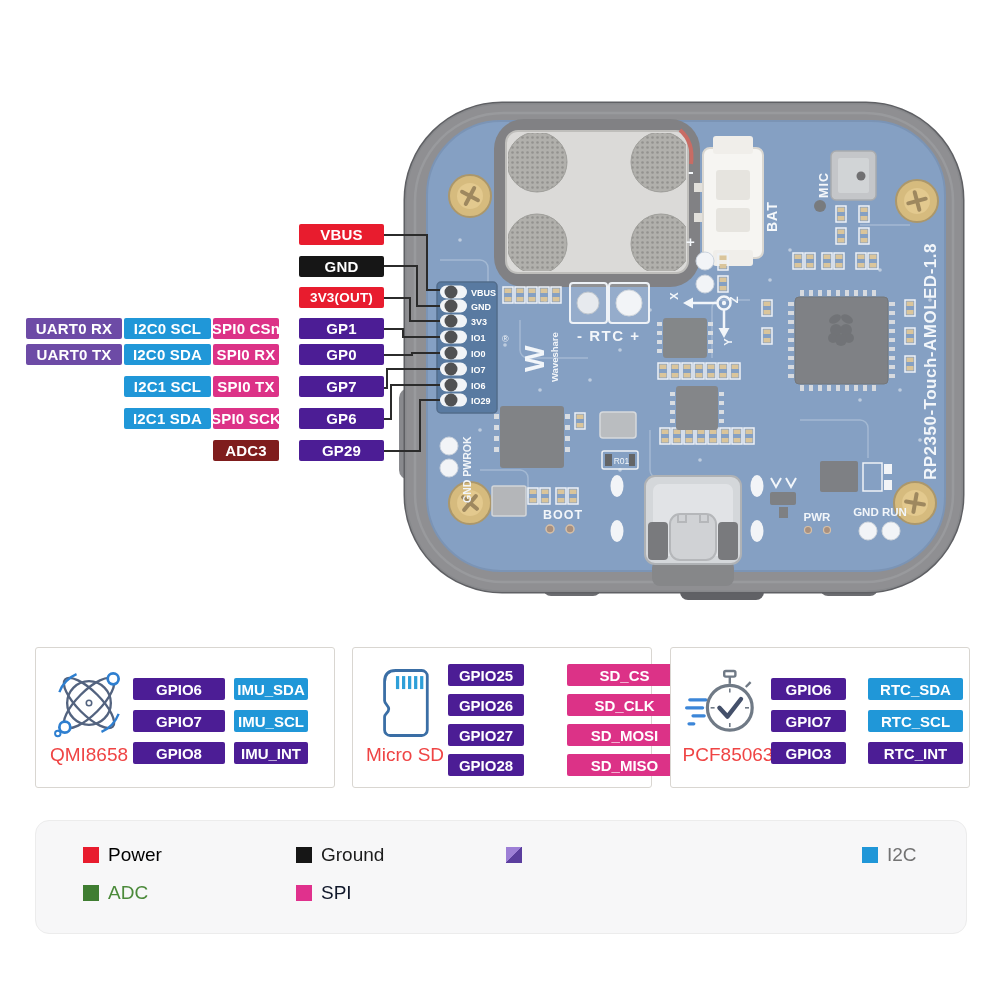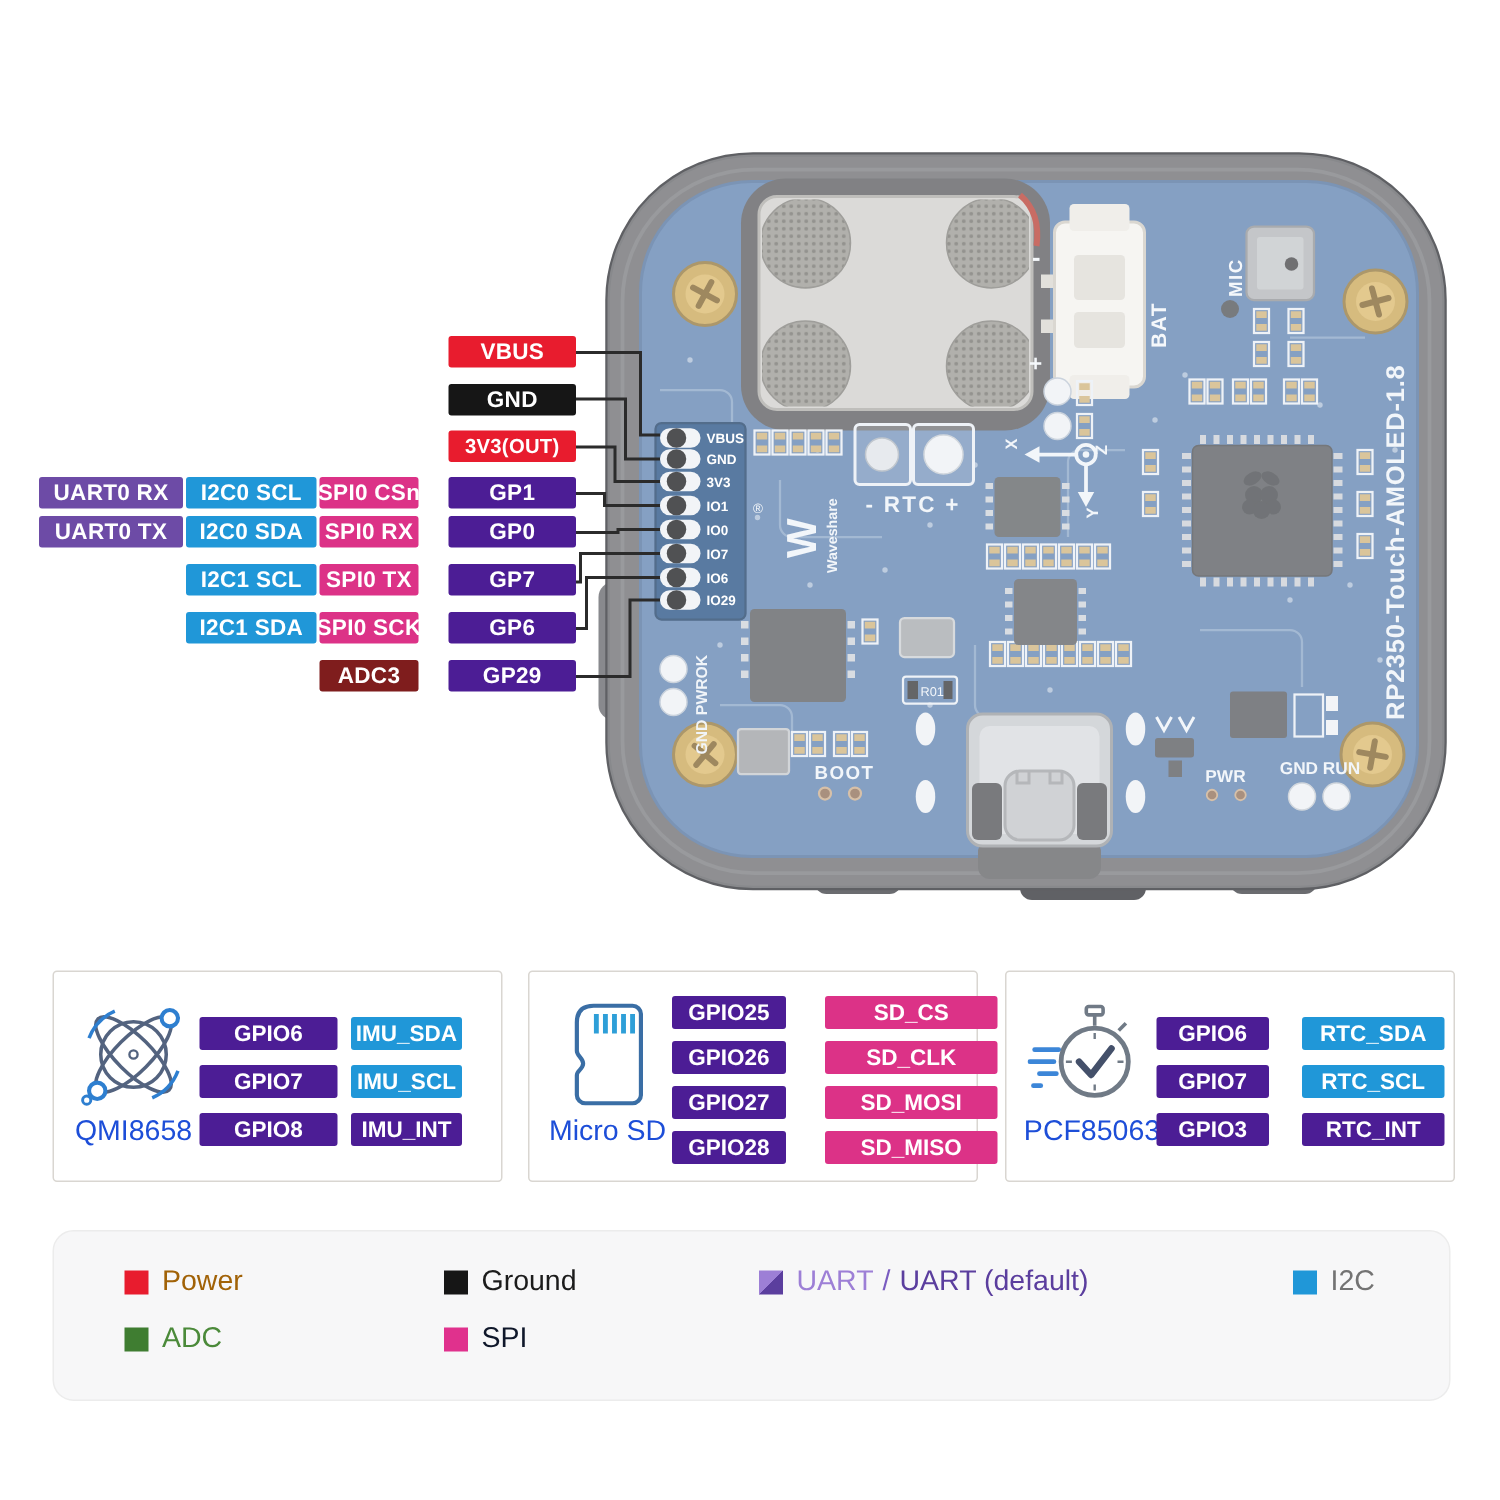--- a/index.html
+++ b/index.html
@@ -26,40 +26,40 @@
   .small-text{font-size:13.5px}
 
   
   .box{position:absolute;top:647px;width:298px;height:139px;background:#fff;
        border:1.5px solid #d9d6d1;border-radius:3px;}
   #box-imu{left:35px}#box-sd{left:352px}#box-rtc{left:670px}
   .box svg.icon{position:absolute;}
   #box-imu svg.icon{left:14px;top:16px;width:78px;height:78px}
   #box-sd svg.icon{left:26px;top:18px;width:52px;height:74px}
   #box-rtc svg.icon{left:14px;top:14px;width:80px;height:82px}
-  .chip-label{position:absolute;font-size:19px;color:#1d4ed8;text-align:center;}
+  .chip-label{position:absolute;font-size:19px;color:#ef4444;text-align:center;}
   #box-imu .chip-label{left:0;width:106px;top:96px}
   #box-sd .chip-label{left:0;width:104px;top:96px}
   #box-rtc .chip-label{left:0;width:114px;top:96px}
   .pbadge{position:absolute;height:22px;color:#fff;font-size:15px;font-weight:600;
           display:flex;align-items:center;justify-content:center;border-radius:2px;white-space:nowrap;}
   #box-imu .ca{left:97px;width:92px}#box-imu .cb{left:198px;width:74px}
-  #box-sd  .ca{left:95px;width:76px}#box-sd  .cb{left:197px;width:115px}
+  #box-sd  .ca{left:95px;width:76px}#box-sd  .cb{left:214px;width:115px}
   #box-rtc .ca{left:100px;width:75px}#box-rtc .cb{left:197px;width:95px}
   .prow0{top:30px}.prow1{top:62px}.prow2{top:94px}
   .srow0{top:16px}.srow1{top:46px}.srow2{top:76px}.srow3{top:106px}
 
   
   .legend{position:absolute;left:35px;top:820px;width:930px;height:112px;
           background:#f7f7f8;border:1px solid #ececec;border-radius:14px;}
   .litem{position:absolute;display:flex;align-items:center;gap:9px;font-size:19px;height:22px;}
   .lsq{width:16px;height:16px;flex:0 0 16px;}
   .li-0{left:47px;top:23px}.li-1{left:260px;top:23px}.li-2{left:470px;top:23px}.li-3{left:826px;top:23px}
   .li-4{left:47px;top:61px}.li-5{left:260px;top:61px}.li-6{left:470px;top:61px}
-  .lt-power{color:#a16207}.lt-ground{color:#1c1c1c}.lt-i2c{color:#737373}
+  .lt-power{color:#000000}.lt-ground{color:#1c1c1c}.lt-i2c{color:#737373}
   .lt-adc{color:#4b8a3a}.lt-spi{color:#0f172a}.lt-gpio{color:#8fbf4d}
   .sq-power{background:#e81c2e}.sq-ground{background:#161616}.sq-i2c{background:#2097d8}
   .sq-adc{background:#3f7d31}.sq-spi{background:#e0318d}.sq-gpio{background:#8cc04c}
   .sq-uart{background:linear-gradient(135deg,#9d7fd6 0 50%,#5b3e9e 50% 100%)}
   .uart1{color:#9d7fd6}.uartsep{color:#7a5cc0;padding:0 6px}.uart2{color:#5b3e9e}
 </style>
 </head>
 <body>
 
 <div id="stage">
@@ -547,21 +547,20 @@
     <div class="litem li-0">
       <span class="lsq sq-power"></span>
       <span class="lt-power">Power</span>
     </div>
     <div class="litem li-1">
       <span class="lsq sq-ground"></span>
       <span class="lt-ground">Ground</span>
     </div>
     <div class="litem li-2">
       <span class="lsq sq-uart"></span>
-      <span><span class="uart1">UART</span><span class="uartsep">/</span><span class="uart2">UART (default)</span></span>
     </div>
     <div class="litem li-3">
       <span class="lsq sq-i2c"></span>
       <span class="lt-i2c">I2C</span>
     </div>
     <div class="litem li-4">
       <span class="lsq sq-adc"></span>
       <span class="lt-adc">ADC</span>
     </div>
     <div class="litem li-5">

